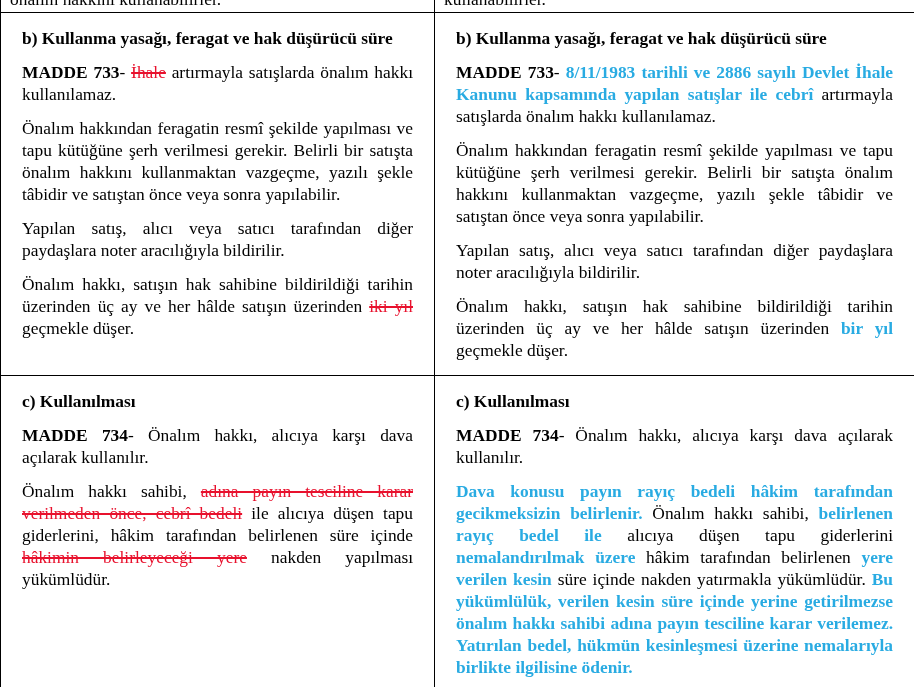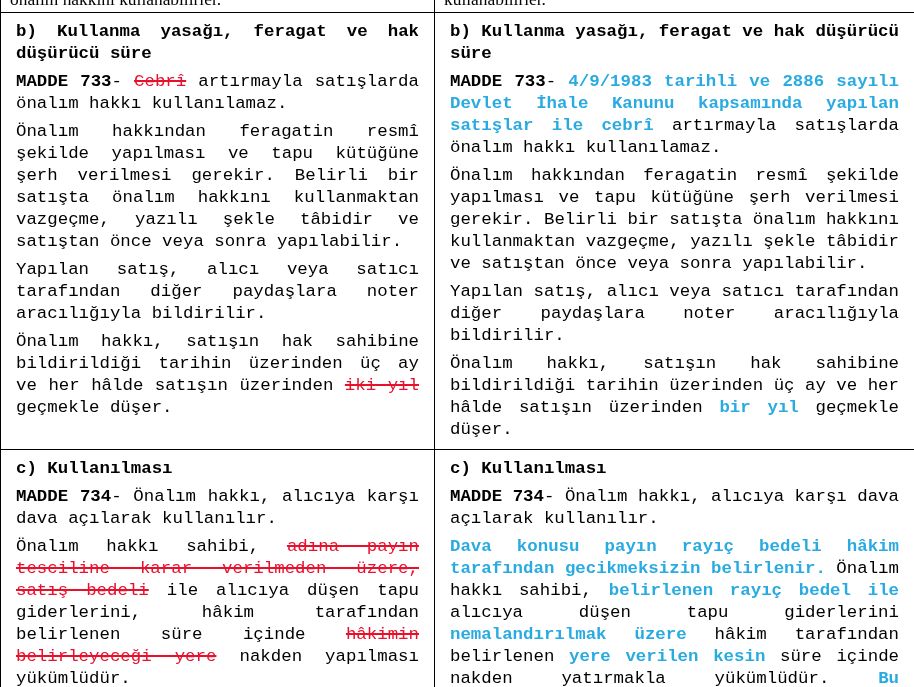--- a/index.html
+++ b/index.html
@@ -63,23 +63,22 @@
     font-size: 17.4px;
     line-height: 1.265;
   }
 
   tr.row-b td { height: 348px; }
   tr.row-c td { height: 325px; }
 
   .cell-inner { padding-top: 2px; }
 
   p.para {
-    margin: 6px;
+    margin: 12px;
     text-indent: 0;
-    font-family: Liberation Mono, monospace;
   }
 
   
   .hdr      { font-weight: bold; }
   .madde    { font-weight: bold; }
   .struck {
     color: #e8112d;
     text-decoration: line-through;
     text-decoration-color: #e8112d;
     text-decoration-thickness: 1.6px;
@@ -113,45 +112,45 @@
           <p>kullanabilirler.</p>
         </div>
       </td>
     </tr>
 
     <tr class="row-b">
 
       <td>
         <div class="cell-inner">
           <p class="para hdr">b) Kullanma yasağı, feragat ve hak düşürücü süre</p>
-          <p class="para"><span class="madde">MADDE 733</span><span>-</span> <span class="struck">Cebrî</span><span> artırmayla satışlarda önalım hakkı kullanılamaz.</span></p>
+          <p class="para"><span class="madde">MADDE 733</span><span>-</span> <span class="struck">İhale</span><span> artırmayla satışlarda önalım hakkı kullanılamaz.</span></p>
           <p class="para">Önalım hakkından feragatin resmî şekilde yapılması ve tapu kütüğüne şerh verilmesi gerekir. Belirli bir satışta önalım hakkını kullanmaktan vazgeçme, yazılı şekle tâbidir ve satıştan önce veya sonra yapılabilir.</p>
           <p class="para">Yapılan satış, alıcı veya satıcı tarafından diğer paydaşlara noter aracılığıyla bildirilir.</p>
           <p class="para"><span>Önalım hakkı, satışın hak sahibine bildirildiği tarihin üzerinden üç ay ve her hâlde satışın üzerinden </span><span class="struck">iki yıl</span><span> geçmekle düşer.</span></p>
         </div>
       </td>
 
       <td>
         <div class="cell-inner">
           <p class="para hdr">b) Kullanma yasağı, feragat ve hak düşürücü süre</p>
-          <p class="para"><span class="madde">MADDE 733</span><span>-</span> <span class="added">4/9/1983 tarihli ve 2886 sayılı Devlet İhale Kanunu kapsamında yapılan satışlar ile cebrî</span><span> artırmayla satışlarda önalım hakkı kullanılamaz.</span></p>
+          <p class="para"><span class="madde">MADDE 733</span><span>-</span> <span class="added">8/11/1983 tarihli ve 2886 sayılı Devlet İhale Kanunu kapsamında yapılan satışlar ile cebrî</span><span> artırmayla satışlarda önalım hakkı kullanılamaz.</span></p>
           <p class="para">Önalım hakkından feragatin resmî şekilde yapılması ve tapu kütüğüne şerh verilmesi gerekir. Belirli bir satışta önalım hakkını kullanmaktan vazgeçme, yazılı şekle tâbidir ve satıştan önce veya sonra yapılabilir.</p>
           <p class="para">Yapılan satış, alıcı veya satıcı tarafından diğer paydaşlara noter aracılığıyla bildirilir.</p>
           <p class="para"><span>Önalım hakkı, satışın hak sahibine bildirildiği tarihin üzerinden üç ay ve her hâlde satışın üzerinden </span><span class="added">bir yıl</span><span> geçmekle düşer.</span></p>
         </div>
       </td>
     </tr>
 
     <tr class="row-c">
 
       <td>
         <div class="cell-inner">
           <p class="para hdr">c) Kullanılması</p>
           <p class="para"><span class="madde">MADDE 734</span><span>-</span><span> Önalım hakkı, alıcıya karşı dava açılarak kullanılır.</span></p>
-          <p class="para"><span>Önalım hakkı sahibi, </span><span class="struck">adına payın tesciline karar verilmeden üzere, satış bedeli</span><span> ile alıcıya düşen tapu giderlerini, hâkim tarafından belirlenen süre içinde </span><span class="struck">hâkimin belirleyeceği yere</span><span> nakden yapılması yükümlüdür.</span></p>
+          <p class="para"><span>Önalım hakkı sahibi, </span><span class="struck">adına payın tesciline karar verilmeden önce, cebrî bedeli</span><span> ile alıcıya düşen tapu giderlerini, hâkim tarafından belirlenen süre içinde </span><span class="struck">hâkimin belirleyeceği yere</span><span> nakden yapılması yükümlüdür.</span></p>
         </div>
       </td>
 
       <td>
         <div class="cell-inner">
           <p class="para hdr">c) Kullanılması</p>
           <p class="para"><span class="madde">MADDE 734</span><span>-</span><span> Önalım hakkı, alıcıya karşı dava açılarak kullanılır.</span></p>
           <p class="para"><span class="added">Dava konusu payın rayıç bedeli hâkim tarafından gecikmeksizin belirlenir.</span><span> Önalım hakkı sahibi, </span><span class="added">belirlenen rayıç bedel ile</span><span> alıcıya düşen tapu giderlerini </span><span class="added">nemalandırılmak üzere</span><span> hâkim tarafından belirlenen </span><span class="added">yere verilen kesin</span><span> süre içinde nakden yatırmakla yükümlüdür. </span><span class="added">Bu yükümlülük, verilen kesin süre içinde yerine getirilmezse önalım hakkı sahibi adına payın tesciline karar verilemez. Yatırılan bedel, hükmün kesinleşmesi üzerine nemalarıyla birlikte ilgilisine ödenir.</span></p>
         </div>
       </td>

